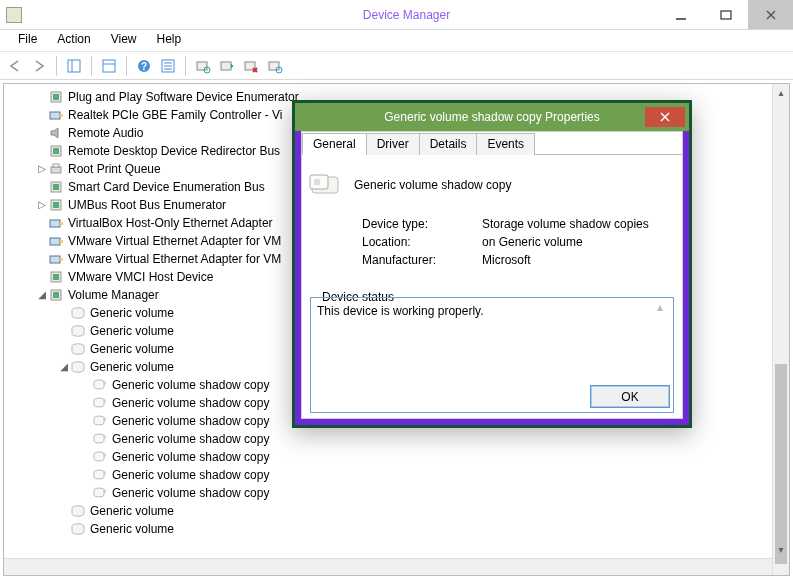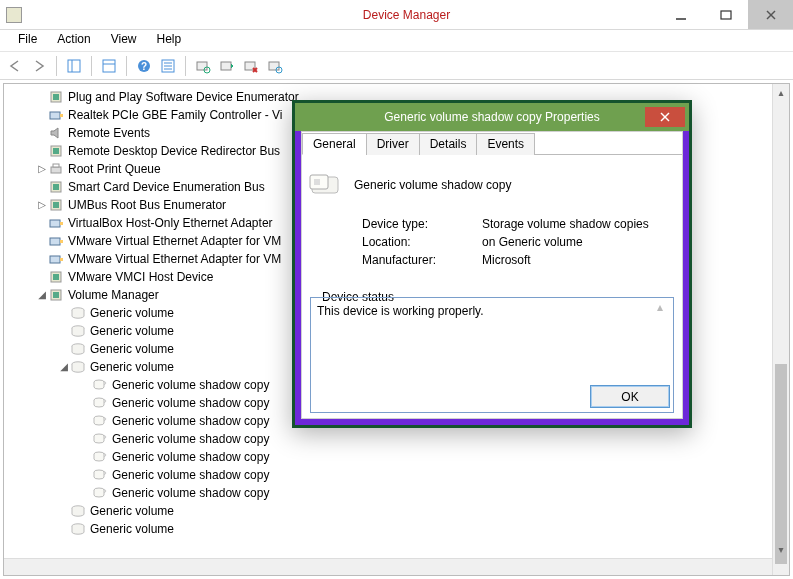--- a/index.html
+++ b/index.html
@@ -2,21 +2,21 @@
 <html><head>
 <meta charset="utf-8">
 <style>
 * { box-sizing: border-box; font-family: "Segoe UI", Tahoma, sans-serif; }
 html, body { margin: 0; padding: 0; }
 body { background: #fff; width: 793px; height: 579px; overflow: hidden; position: relative; }
 
 
 .titlebar { height: 30px; background: #fff; display: flex; align-items: center; border-bottom: 1px solid #d9d9d9; position:relative;}
 .titlebar .app-icon { width: 16px; height: 16px; margin: 0 6px; background: #e8e8d0; border:1px solid #999; }
-.titlebar .title { position:absolute; left:0; right:0; text-align:center; font-size: 12px; color:#b91c1c; pointer-events:none;padding-left:20px;}
+.titlebar .title { position:absolute; left:0; right:0; text-align:center; font-size: 12px; color:#8b5cf6; pointer-events:none;padding-left:20px;}
 .titlebar .win-btns { display: flex; margin-left:auto; height:100%; }
 .titlebar .win-btn { width: 45px; height: 100%; display:flex; align-items:center; justify-content:center; color:#333; font-size:14px;}
 .titlebar .win-btn.close { background:#c7c7c7; color:#555; }
 .titlebar .win-btn.close svg { stroke:#555; }
 
 .menubar { height: 22px; background:#fff; display:flex; align-items:flex-start; padding: 0 8px; font-size:12px; border-bottom:1px solid #e5e5e5;}
 .menubar .menu-item { padding: 2px 10px; cursor:default; }
 
 .toolbar { height: 28px; background:#fff; display:flex; align-items:center; padding:0 4px; gap:2px; border-bottom:1px solid #d9d9d9;}
 .toolbar .sep { width:1px; height:20px; background:#ccc; margin:0 4px; }
@@ -185,21 +185,21 @@
           </span>
           <span class="lbl">Realtek PCIe GBE Family Controller - Vi</span>
         </div>
         <div class="node" style="padding-left: 20px;">
           <span class="twisty empty">▷</span>
           <span class="ticon">
             <svg width="16" height="16">
               <path d="M3 6 L6 6 L10 3 L10 13 L6 10 L3 10 Z" fill="#bbb" stroke="#888"></path>
             </svg>
           </span>
-          <span class="lbl">Remote Events</span>
+          <span class="lbl">Remote Audio</span>
         </div>
         <div class="node" style="padding-left: 20px;">
           <span class="twisty empty">▷</span>
           <span class="ticon">
             <svg width="16" height="16">
               <rect x="3" y="3" width="10" height="10" fill="#e8e8d0" stroke="#999"></rect>
               <rect x="5" y="5" width="6" height="6" fill="#5a8"></rect>
             </svg>
           </span>
           <span class="lbl">Remote Desktop Device Redirector Bus</span>

